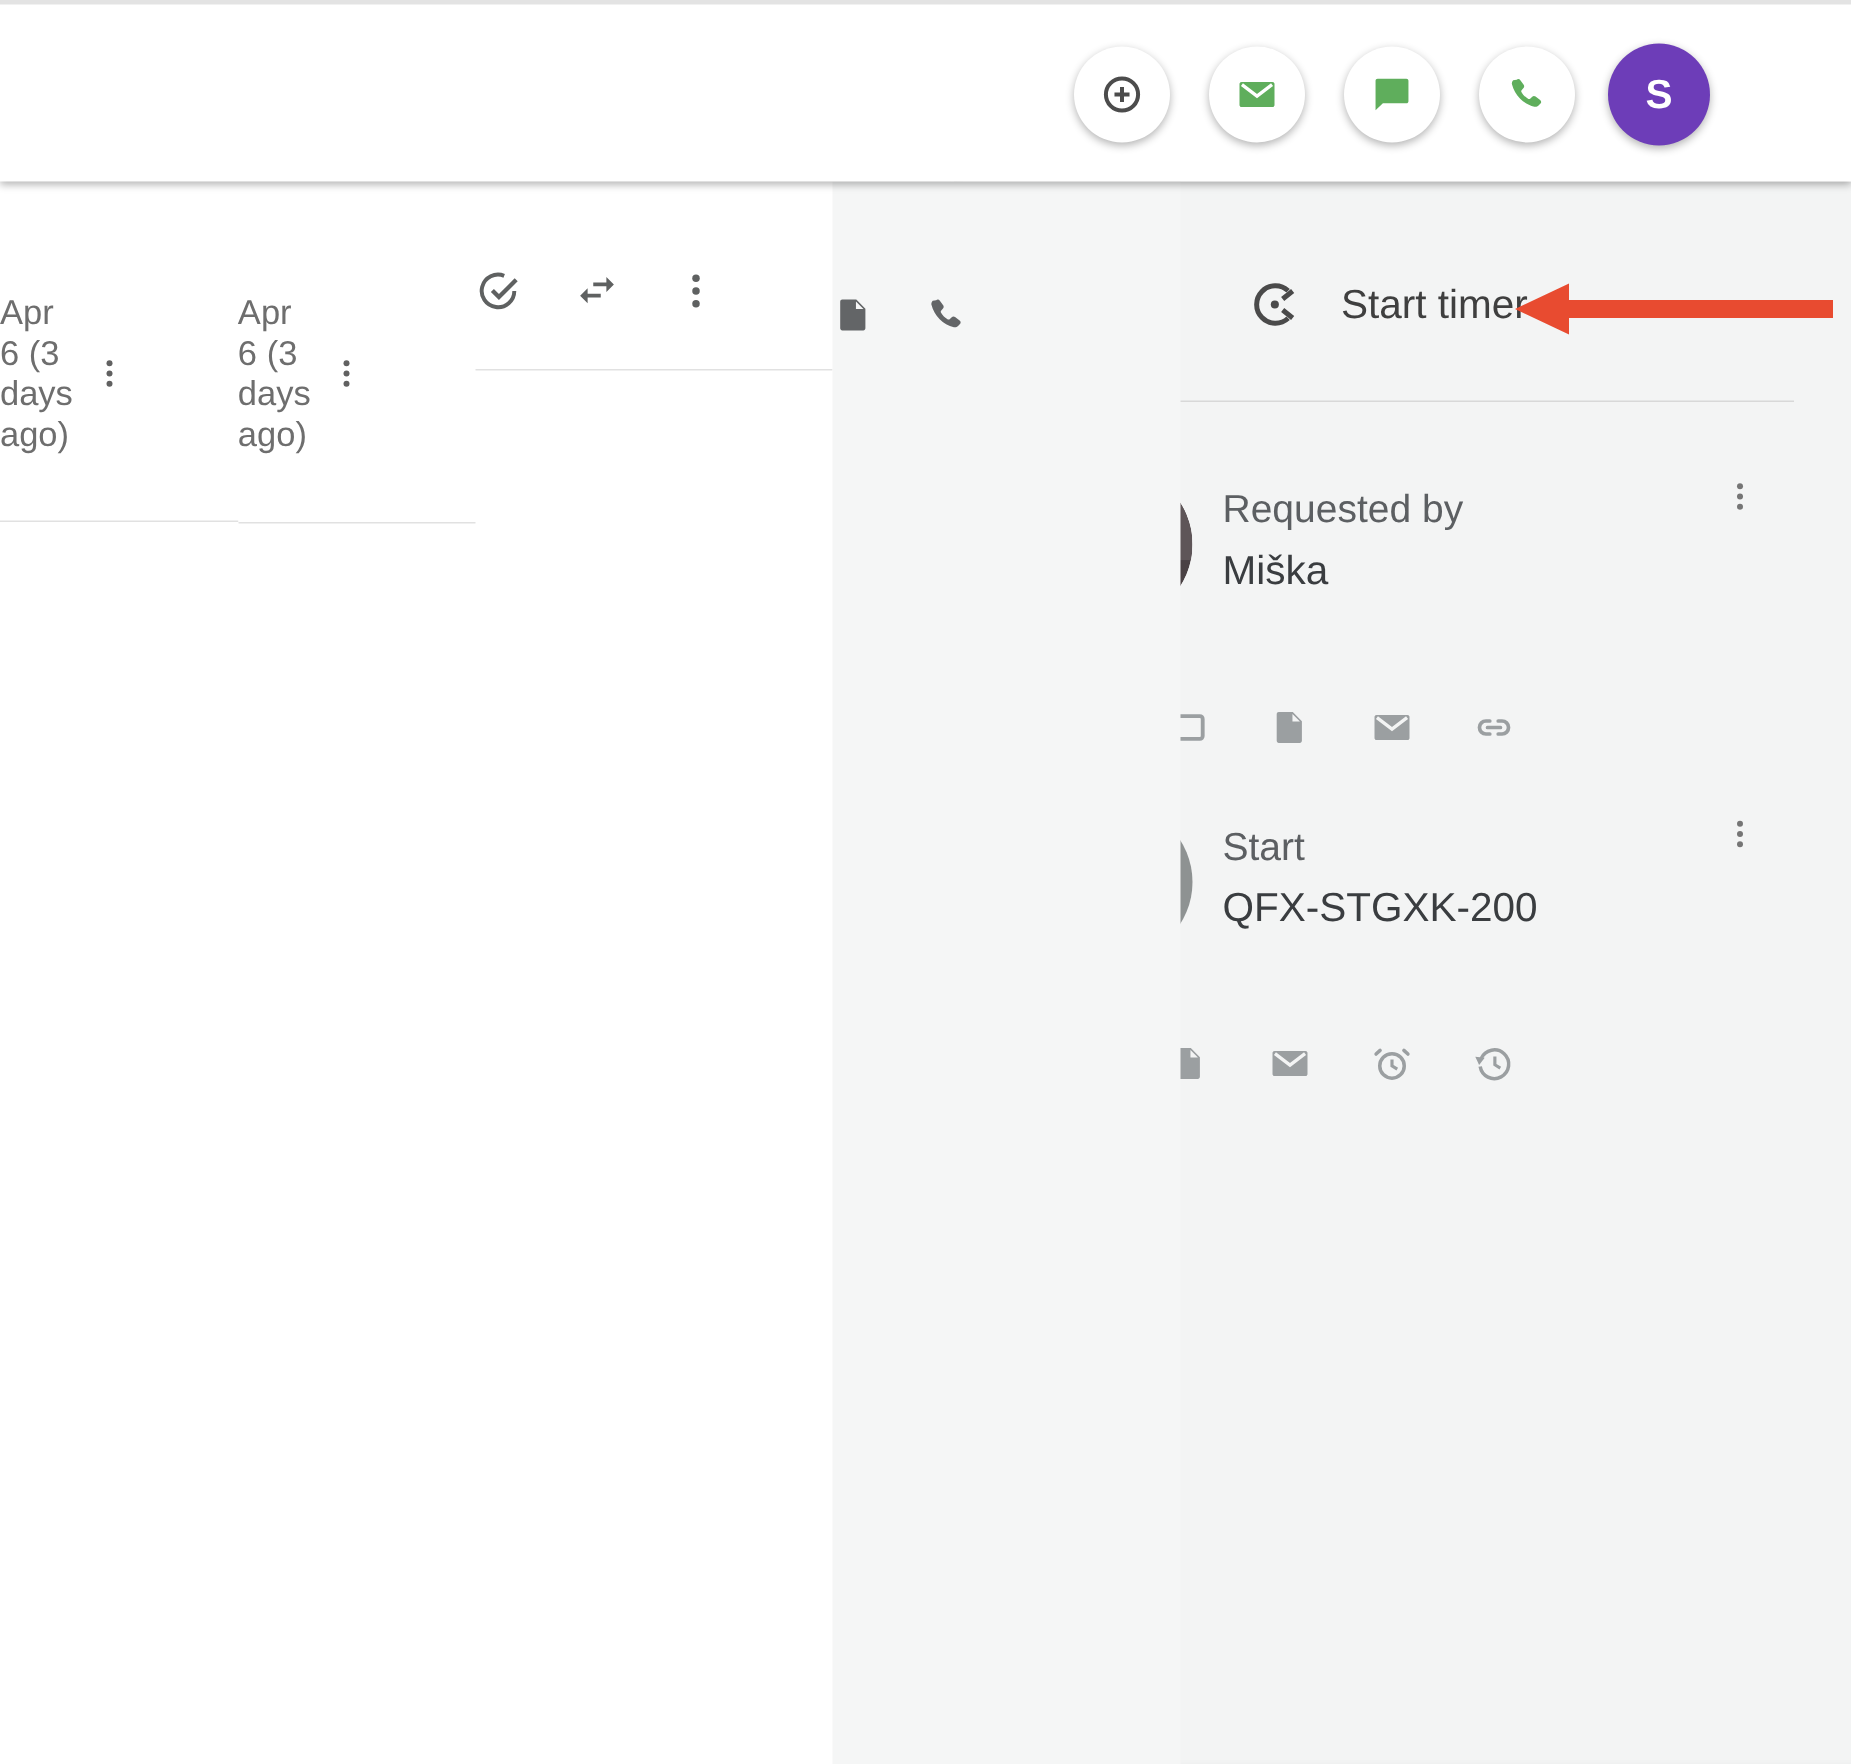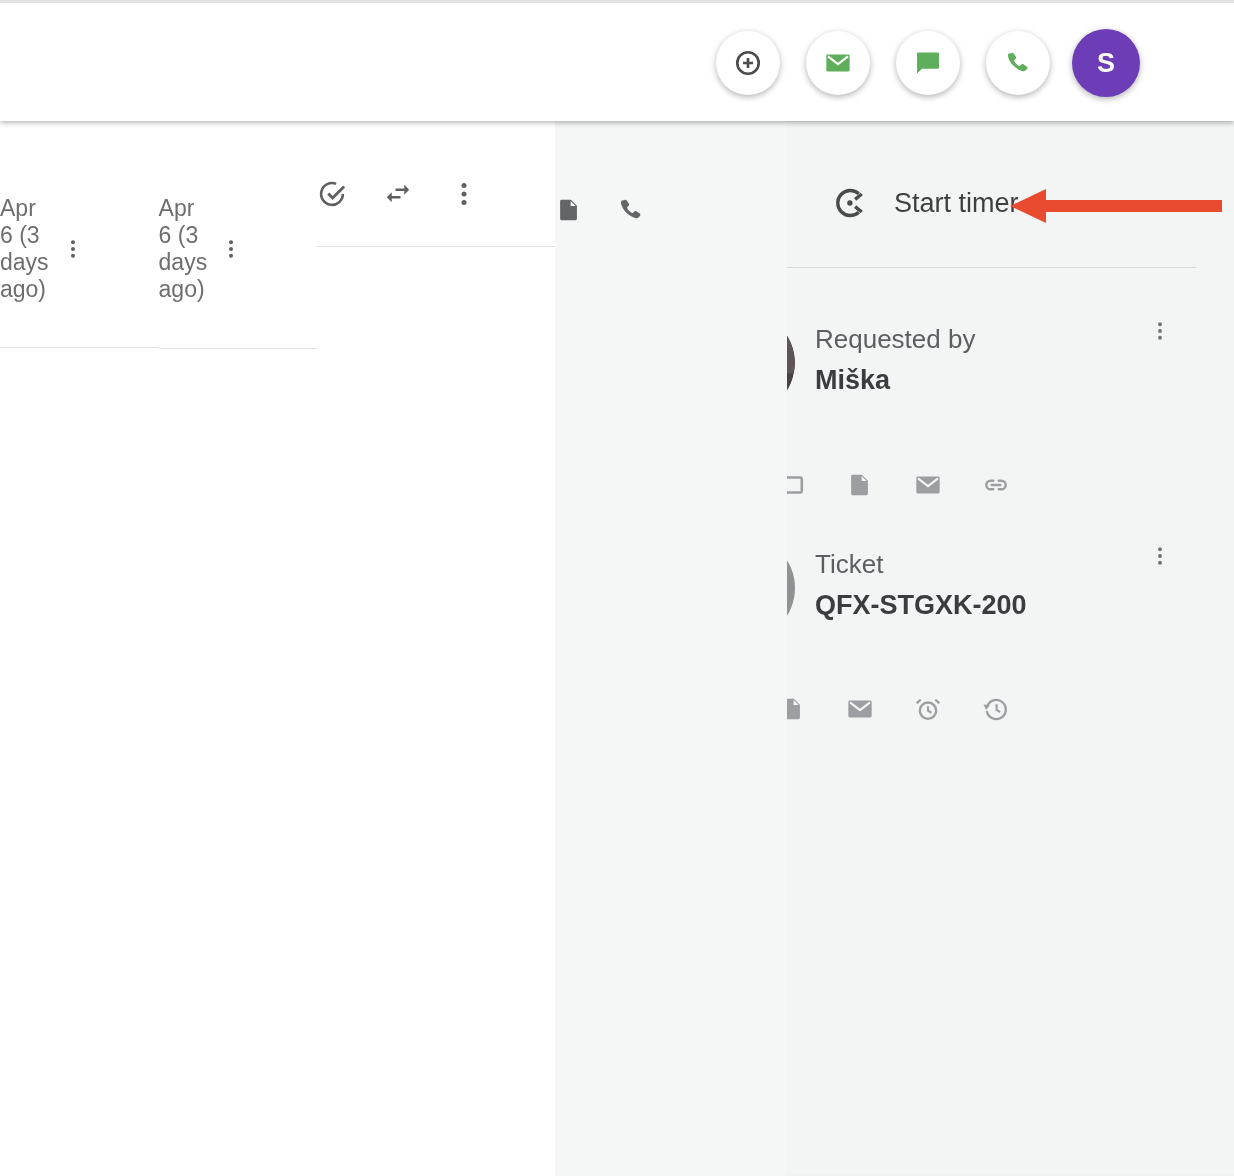--- a/index.html
+++ b/index.html
@@ -54,21 +54,21 @@
 
   .card { position:absolute; left:0; right:0; }
   .card-requested { top:190px; height:104px; }
   .card-ticket    { top:415px; height:104px; }
   .card .avatar { position:absolute; left:55px; top:0; width:104px; height:104px; border-radius:50%; overflow:hidden; }
   .avatar-photo svg { width:104px; height:104px; display:block; }
   .avatar-viber { background:#8e9292; display:flex; align-items:center; justify-content:center; }
   .avatar-viber svg { width:62px; height:62px; display:block; }
   .card .texts { position:absolute; left:179px; top:13px; }
   .card .label { font-size:26px; color:#5c5f62; margin-bottom:10px; }
-  .card .value { font-size:27px; font-weight:bold; color:#3a3d40; }
+  .card .value { font-size:27px; font-weight:normal; color:#3a3d40; }
   .card .menu { position:absolute; left:512px; top:8px; color:#757575; }
   .icon-row { position:absolute; left:74px; display:flex; gap:40px; color:#9b9fa1; }
   .icon-row-1 { top:350px; }
   .icon-row-2 { top:574px; }
 
   .env-slit, .slit { stroke: var(--hole, #f3f4f4); }
 </style>
 </head>
 <body>
 
@@ -282,21 +282,21 @@
         <svg viewBox="0 0 48 48">
           <path d="M24 7.5c7.5 0 13.5 2.1 13.5 12.4S31.5 32.4 24 32.4c-1.2 0-2.4-.06-3.5-.2l-4.9 5v-6c-3.3-1.3-5.1-4-5.1-11.3C10.5 9.6 16.5 7.5 24 7.5z" fill="none" stroke="#ffffff" stroke-width="2.6"></path>
           <path d="M19.2 14.1c.5-.5 1.3-.4 1.7.1l1.4 2c.3.5.3 1.1-.1 1.5l-.8.8c-.2.2-.3.6-.1.9.7 1.2 1.7 2.2 2.9 2.9.3.2.7.1.9-.1l.8-.8c.4-.4 1-.5 1.5-.1l2 1.4c.5.4.6 1.2.1 1.7l-.7.7c-.5.5-1.2.7-1.9.5-2.3-.6-4.4-1.8-6.1-3.5-1.7-1.7-2.9-3.8-3.5-6.1-.2-.7 0-1.4.5-1.9z" fill="#ffffff"></path>
           <g fill="none" stroke="#ffffff" stroke-width="1.7" stroke-linecap="round">
             <path d="M27.6 13.6a6 6 0 0 1 4.1 4.1"></path>
             <path d="M28.7 10.9a9.2 9.2 0 0 1 5.9 5.8"></path>
           </g>
         </svg>
       </div>
       <div class="texts">
-        <div class="label">Ticket</div>
+        <div class="label">Start</div>
         <div class="value">QFX-STGXK-200</div>
       </div>
       <span class="qicon small menu">
           <svg viewBox="0 0 24 24">
             <g fill="currentColor">
               <circle cx="12" cy="5.2" r="2"></circle>
               <circle cx="12" cy="12" r="2"></circle>
               <circle cx="12" cy="18.8" r="2"></circle>
             </g>
           </svg>

